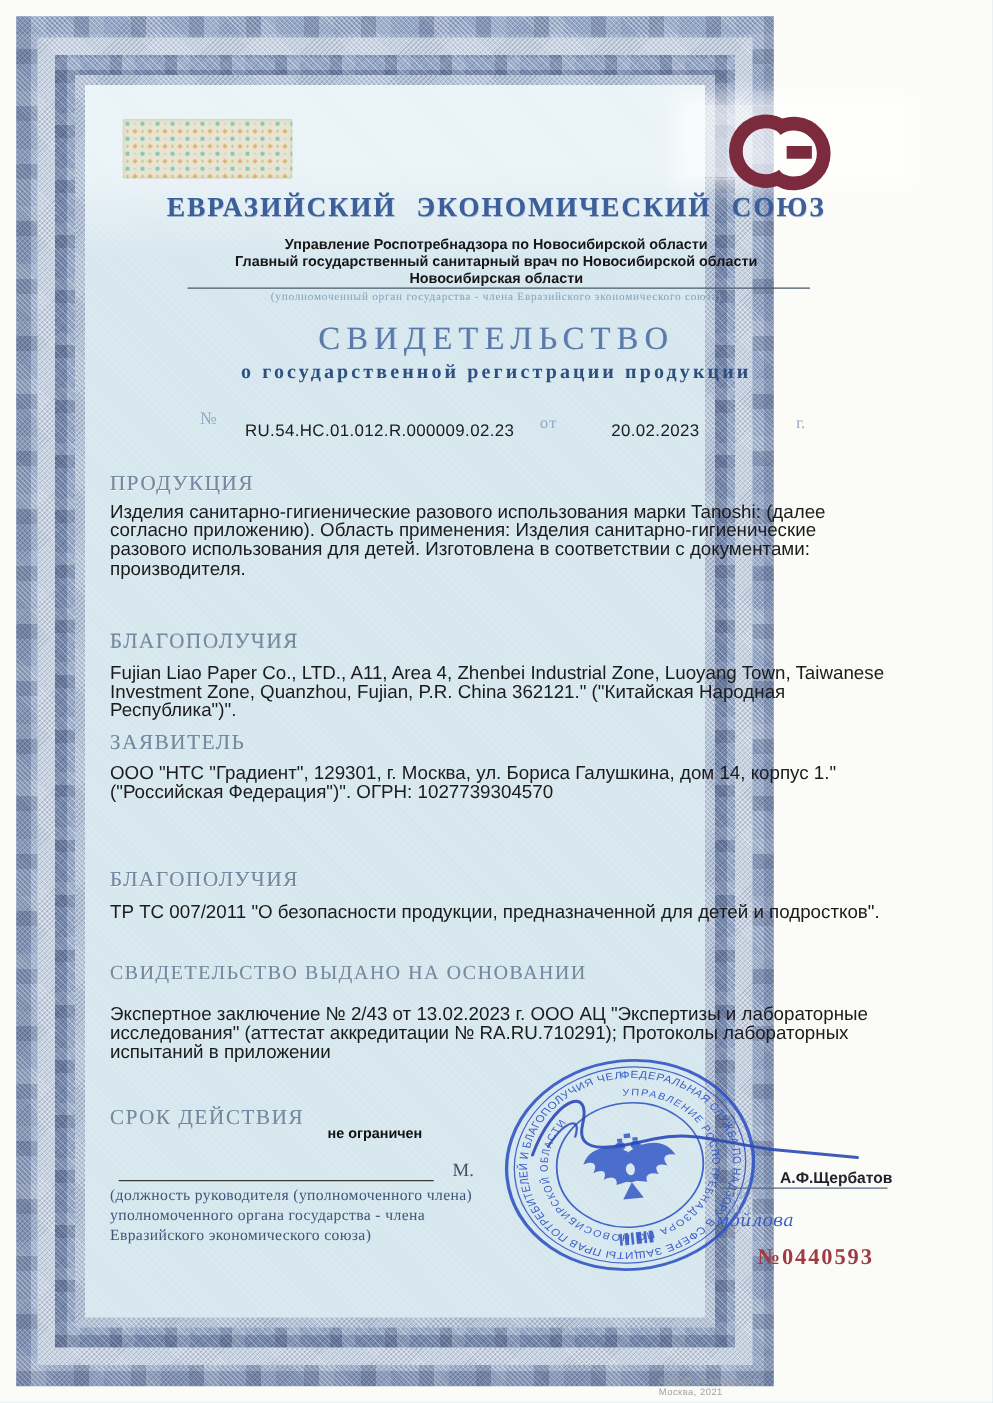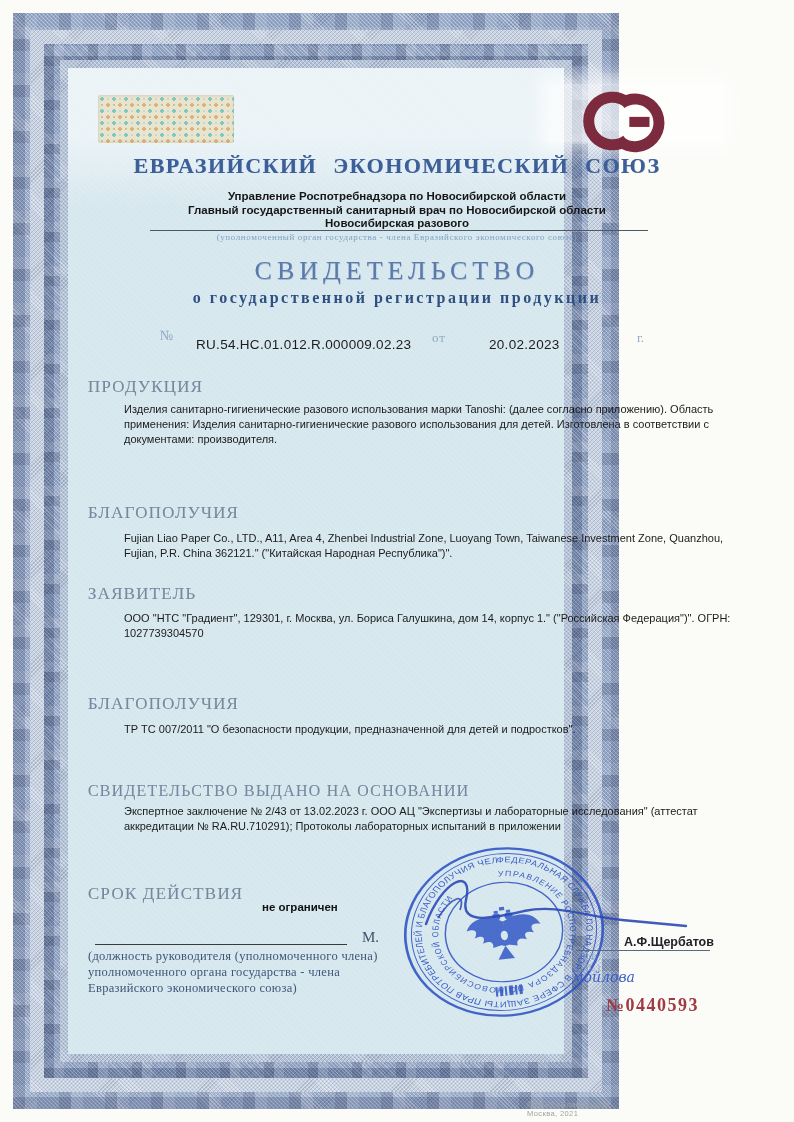--- a/index.html
+++ b/index.html
@@ -59,26 +59,26 @@
     font-weight:700;font-size:16px;color:#2e4f82;letter-spacing:2.5px;}
 
   .num-label{left:160px;top:328px;font-family:"Liberation Serif",serif;font-size:14px;color:#92a9c2;}
   .num-value{left:196px;top:337px;font-size:13.5px;color:#1c1c1c;letter-spacing:.3px;}
   .date-label{left:432px;top:330px;font-family:"Liberation Serif",serif;font-size:13px;color:#92a9c2;letter-spacing:1px;}
   .date-value{left:489px;top:337px;font-size:13.5px;color:#1c1c1c;letter-spacing:.3px;}
   .year-label{left:637px;top:330px;font-family:"Liberation Serif",serif;font-size:13px;color:#92a9c2;}
 
   .sec-h{font-family:"Liberation Serif",serif;font-size:17px;color:#74889f;letter-spacing:1.2px;
     text-shadow:.4px .4px 0 rgba(255,255,255,.6), -.2px -.2px 0 rgba(80,95,120,.35);}
-  .sec-b{font-size:11px;line-height:15.2px;color:#1b1b1b;width:620px;margin-left:36px;}
+  .sec-b{font-size:15px;line-height:15.2px;color:#1b1b1b;width:620px;}
   .s-prod-h{left:88px;top:377px;}  .s-prod-b{left:88px;top:402px;}
   .s-manu-h{left:88px;top:503px;}  .s-manu-b{left:88px;top:531px;}
   .s-appl-h{left:88px;top:584px;}  .s-appl-b{left:88px;top:611px;}
   .s-conf-h{left:88px;top:694px;}  .s-conf-b{left:88px;top:722px;}
-  .s-base-h{left:88px;top:770px;font-size:16px;margin-top:12px;}  .s-base-b{left:88px;top:804px;}
+  .s-base-h{left:88px;top:770px;font-size:16px;}  .s-base-b{left:88px;top:804px;}
   .s-term-h{left:88px;top:884px;}
   .s-term-b{left:262px;top:901px;font-size:11.5px;font-weight:700;color:#111;}
 
   .sig-line{left:95px;top:944px;width:252px;border-top:1px solid #3a3a3a;height:0;}
   .mp-label{left:362px;top:929px;font-family:"Liberation Serif",serif;font-size:15px;color:#44506b;}
   .post-caption{left:88px;top:949px;width:312px;font-family:"Liberation Serif",serif;font-size:12.5px;
     line-height:15.8px;color:#3f5577;letter-spacing:.3px;}
 
   .stamp{left:401px;top:845px;width:206px;height:174px;transform:rotate(-6deg);}
   .stamp svg{width:100%;height:100%;}
@@ -110,21 +110,21 @@
       <path d="M49,17 A26,26 0 1 1 49,59" fill="none" stroke="#7b2b3d" stroke-width="12"></path>
       <path d="M58,37 H80" fill="none" stroke="#7b2b3d" stroke-width="11"></path>
     </svg>
   </div>
 
   <div class="abs eaeu-title">ЕВРАЗИЙСКИЙ ЭКОНОМИЧЕСКИЙ СОЮЗ</div>
 
   <div class="abs authority">
     <div>Управление Роспотребнадзора по Новосибирской области</div>
     <div>Главный государственный санитарный врач по Новосибирской области</div>
-    <div>Новосибирская разового</div>
+    <div>Новосибирская области</div>
   </div>
   <div class="abs authority-rule"></div>
   <div class="abs authority-caption">(уполномоченный орган государства - члена Евразийского экономического союза)</div>
 
   <div class="abs doc-title">СВИДЕТЕЛЬСТВО</div>
   <div class="abs doc-subtitle">о государственной регистрации продукции</div>
 
   <div class="abs num-label">№</div>
   <div class="abs num-value">RU.54.НС.01.012.R.000009.02.23</div>
   <div class="abs date-label">от</div>

